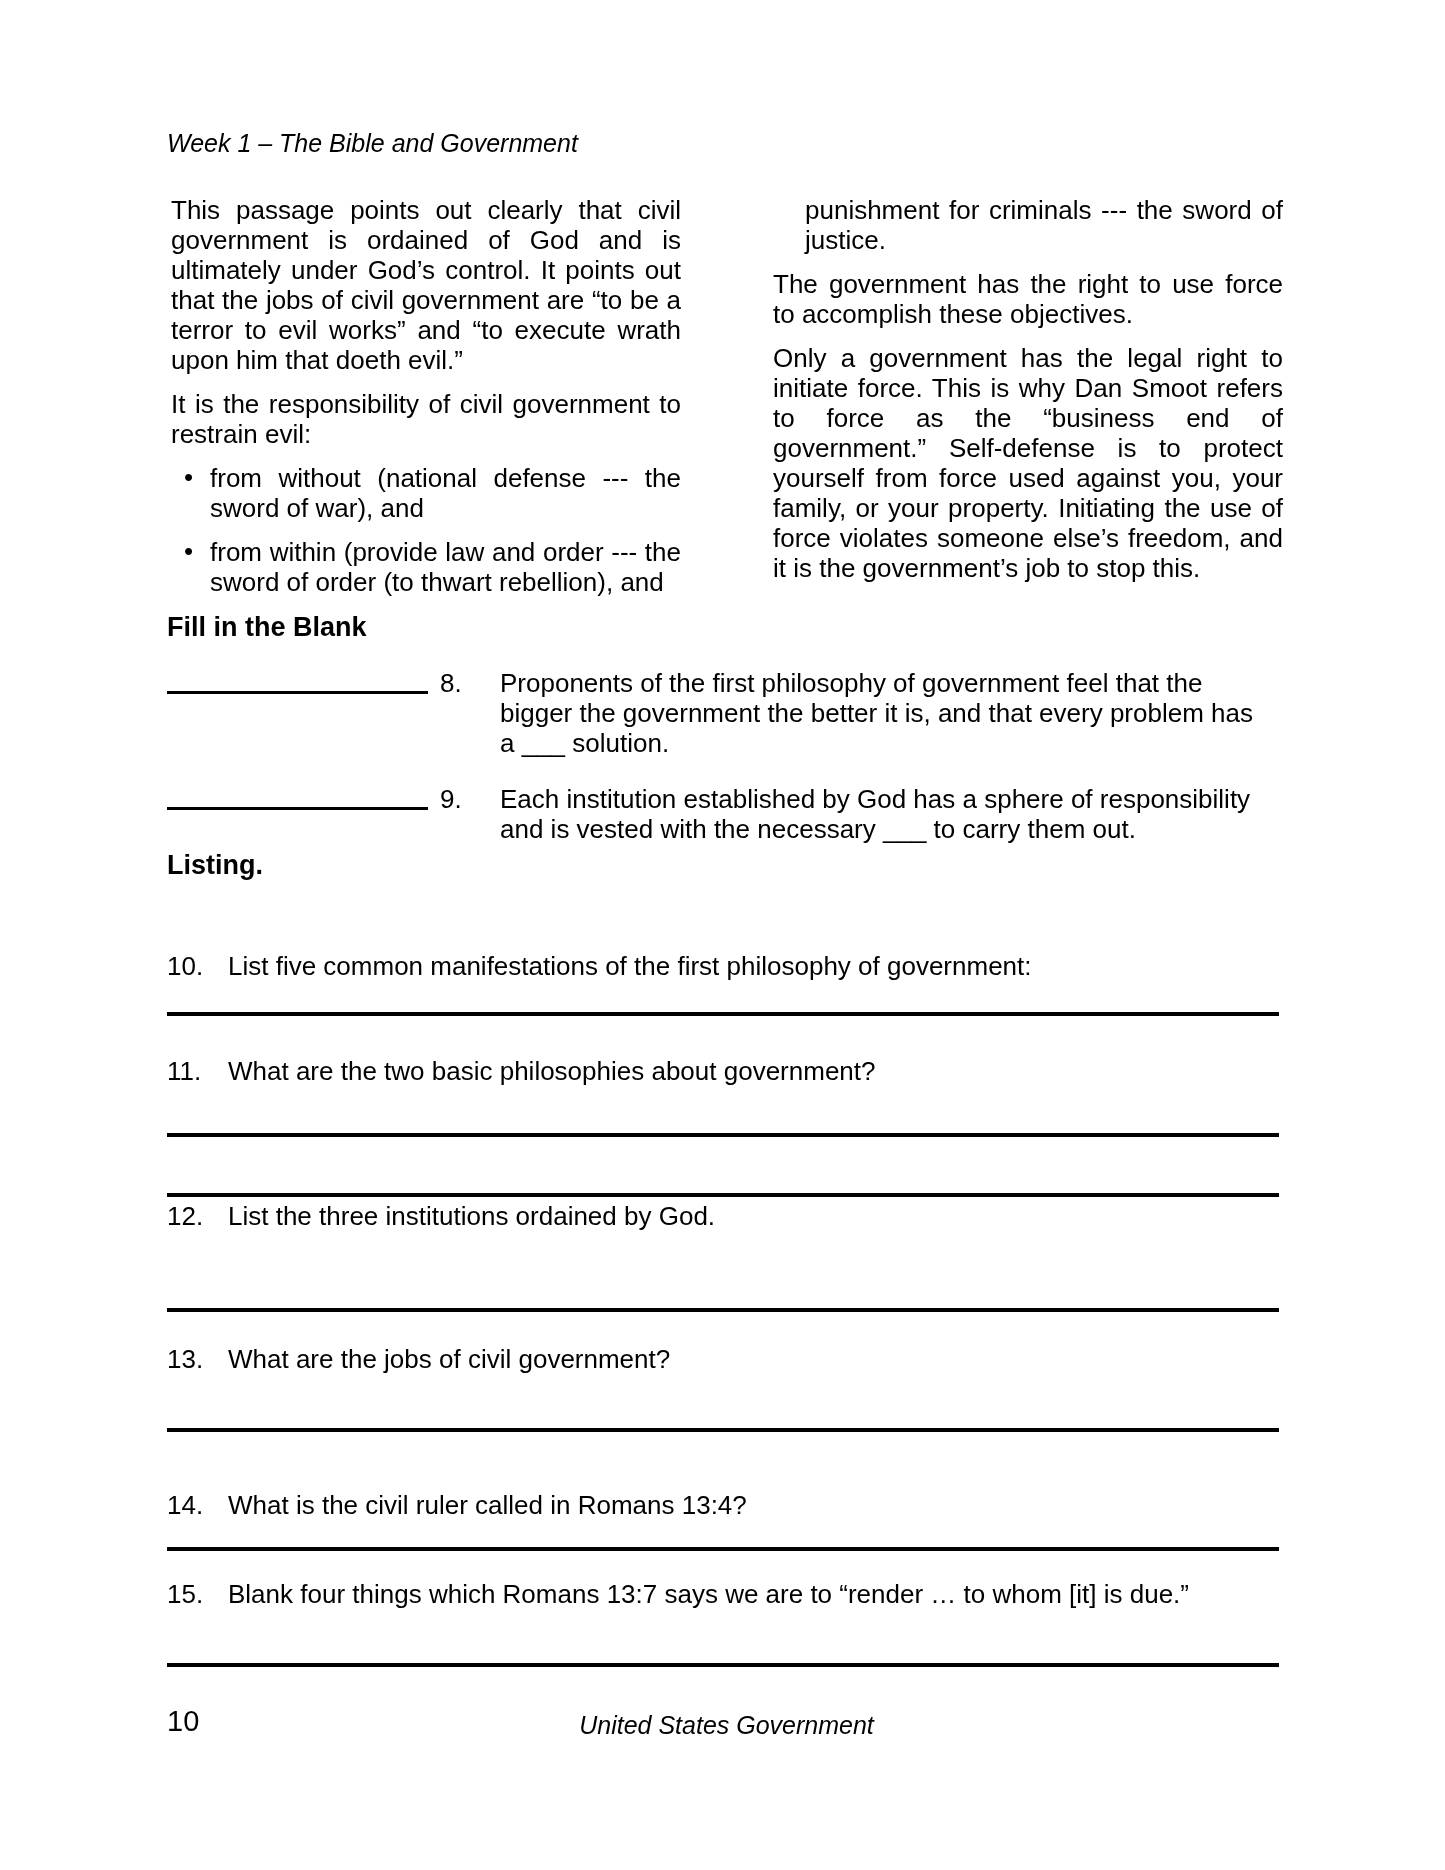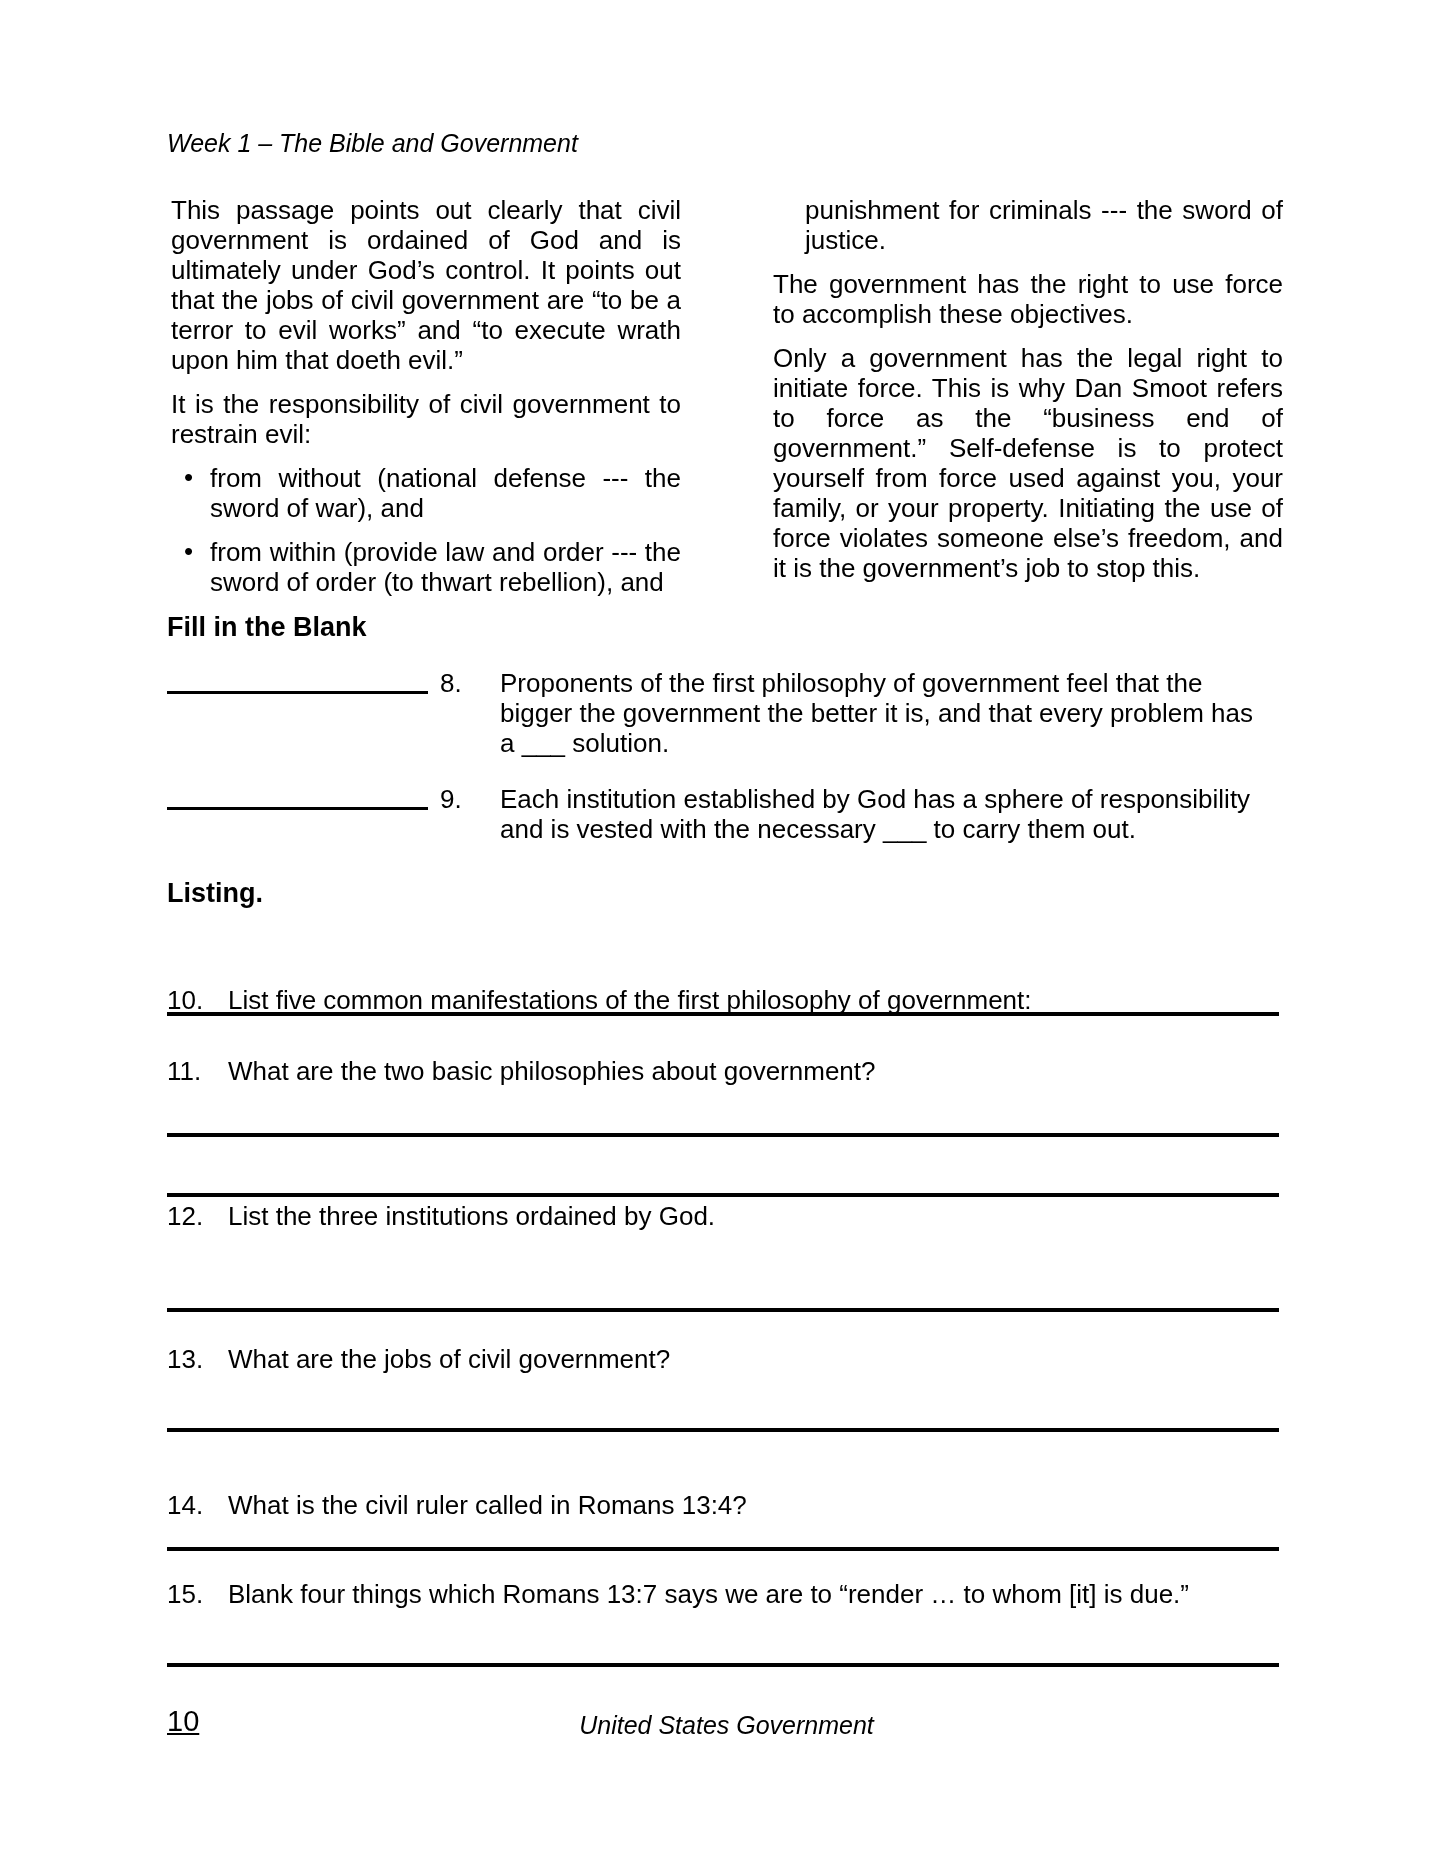--- a/index.html
+++ b/index.html
@@ -24,21 +24,21 @@
     display:flex; gap:92px;
   }
   .col { width:514px; font-size:26px; line-height:30px; text-align:justify; }
   .col p { margin:0 0 14px 0; }
   .col p.cont { padding-left:32px; }
   .li { position:relative; padding-left:39px; margin:0 0 14px 0; text-align:justify; }
   .li .bullet { position:absolute; left:13px; top:-1px; }
 
   .h { position:absolute; left:167px; font-size:27px; font-weight:bold; line-height:32px; }
   .fib-h { top:611px; }
-  .listing-h { top:877px;text-align:center; }
+  .listing-h { top:849px;text-align:center; }
 
   .fib-row {
     position:absolute; left:167px; width:1112px;
     display:flex; font-size:26px; line-height:30px;
   }
   .fib-blank { flex:none; width:261px; height:23px; border-bottom:3px solid #000; margin-right:12px; }
   .fib-num { flex:none; width:60px; }
   .fib-text { width:756px; }
 
   .q {
@@ -46,21 +46,21 @@
     display:flex; font-size:26px; line-height:30px;
   }
   .q-num { flex:none; width:61px; }
   .q-text { flex:1; }
 
   .aline {
     position:absolute; left:167px; width:1112px; height:0;
     border-top:4px solid #000;
   }
 
-  .footer-num { position:absolute; left:167px; top:1705px; font-size:29px; line-height:32px;text-decoration:underline; }
+  .footer-num { position:absolute; left:167px; top:1705px; font-size:29px; line-height:32px; }
   .footer-title {
     position:absolute; left:4px; top:1711px; width:1445px;
     text-align:center; font-size:25px; font-style:italic; line-height:28px;
   }
 </style>
 </head>
 <body>
 
 <div class="page">
 
@@ -95,21 +95,21 @@
   </div>
 
   <div class="fib-row" style="top:784px">
     <div class="fib-blank"></div>
     <div class="fib-num">9.</div>
     <div class="fib-text">Each institution established by God has a sphere of responsibility and is vested with the necessary ___ to carry them out.</div>
   </div>
 
   <div class="h listing-h">Listing.</div>
 
-  <div class="q" style="top:985px">
+  <div class="q" style="top:951px">
     <div class="q-num">10.</div>
     <div class="q-text">List five common manifestations of the first philosophy of government:</div>
   </div>
   <div class="aline" style="top:1012px"></div>
 
   <div class="q" style="top:1056px">
     <div class="q-num">11.</div>
     <div class="q-text">What are the two basic philosophies about government?</div>
   </div>
   <div class="aline" style="top:1133px"></div>

